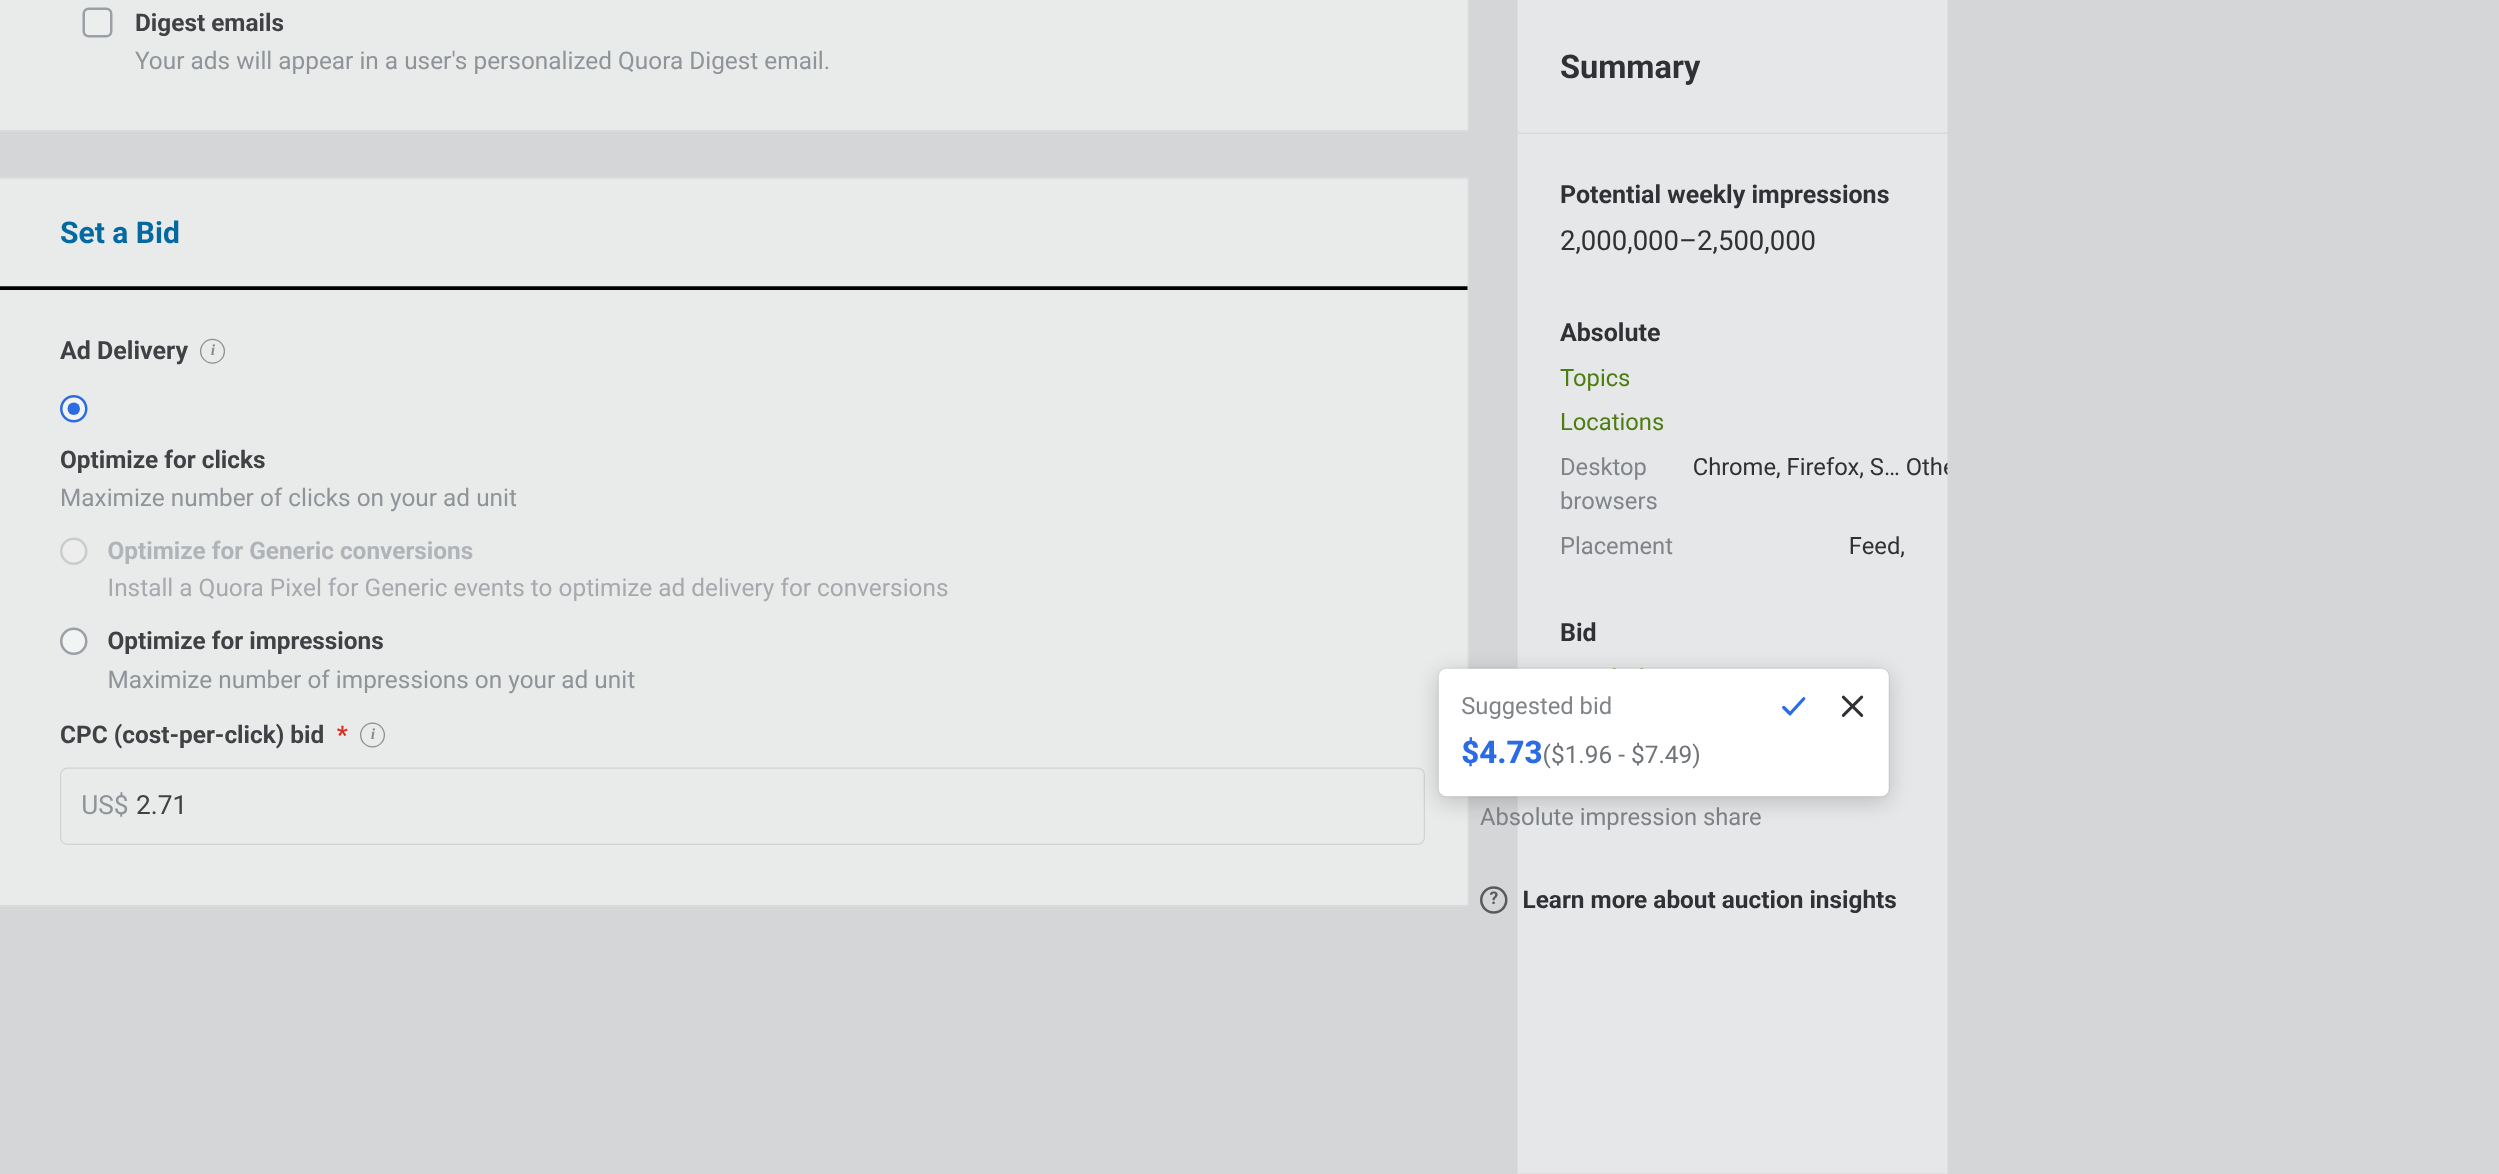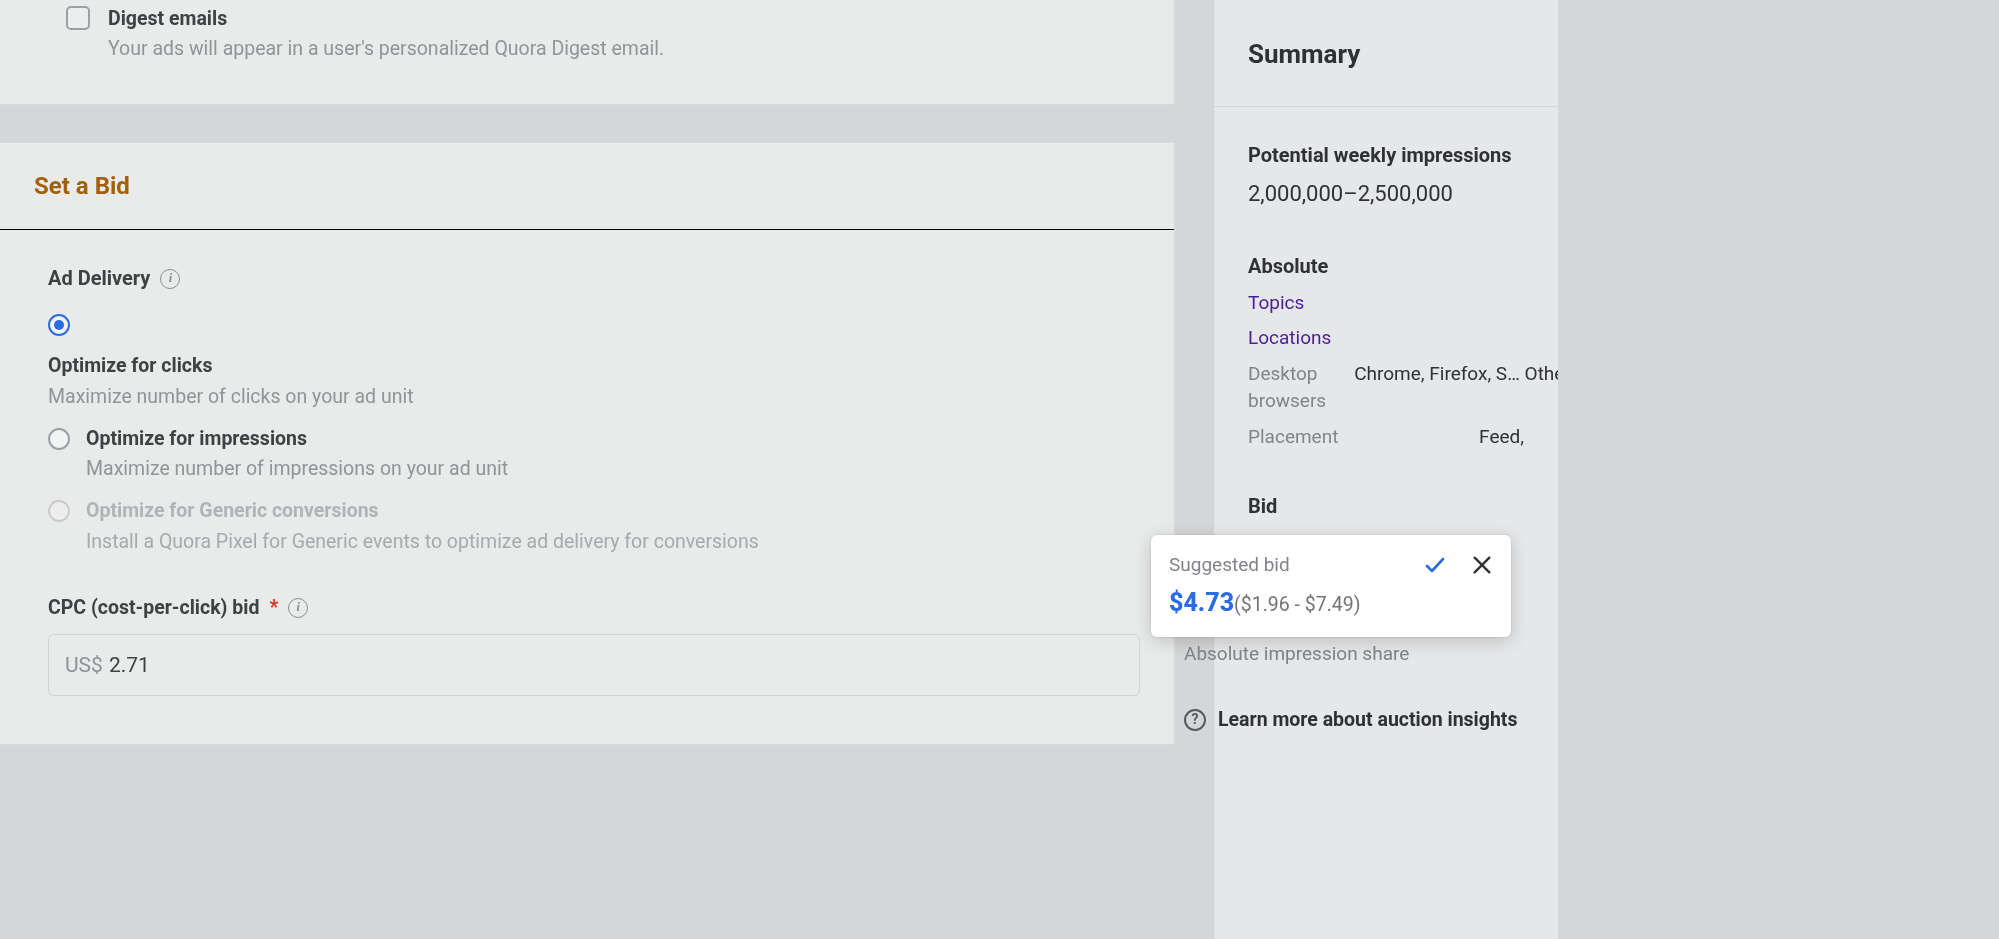--- a/index.html
+++ b/index.html
@@ -59,23 +59,23 @@
     }
     .opt-desc {
       color: #8f9499;
       font-size: 19.5px;
       margin-top: 2px;
       font-weight: 400;
     }
     .section-header {
       font-weight: 700;
       font-size: 24px;
-      color: #a16207;
-      padding: 26px 34px;
-      border-bottom: 1px solid #000000;
+      color: #0369a1;
+      padding: 26px 48px;
+      border-bottom: 3px solid #000000;
     }
     .section-body {
       padding: 34px 34px 48px 48px;
       position: relative;
     }
     .body-heading {
       font-weight: 700;
       font-size: 20px;
       color: #3f4144;
       display: inline-flex;
@@ -133,21 +133,21 @@
       transform: translate(-50%, -50%);
     }
     .radio.disabled {
       border-color: #c9cbce;
       background: #ededee;
     }
     .radio-text .opt-title { font-size: 19.5px; }
     .disabled-text .opt-title { color: #b0b3b7; }
     .disabled-text .opt-desc { color: #a6a9ad; }
     .cpc-label {
-      margin-top: 38px;
+      margin-top: 16px;
       font-weight: 700;
       font-size: 19.5px;
       color: #3f4144;
       display: inline-flex;
       align-items: center;
       gap: 8px;
     }
     .req {
       color: #d93025;
       font-weight: 700;
@@ -211,21 +211,21 @@
       margin-top: 8px;
       color: #808489;
       font-size: 19px;
     }
     .sb-kv:first-of-type { margin-top: 10px; }
     .sb-kv .v {
       text-align: right;
       color: #303134;
       white-space: nowrap;
     }
-    .sb-kv.muted-only .k { color: #4c1d95; }
+    .sb-kv.muted-only .k { color: #4d7c0f; }
     .learn-row {
       margin-top: 26px;
       display: flex;
       align-items: center;
       gap: 12px;
       color: #303134;
       font-size: 19.5px;
       font-weight: 700;
     }
     .q-icon {
@@ -328,32 +328,32 @@
 
           <div class="radio-row">
             <div class="radio selected"></div>
             <div class="radio-text">
               <div class="opt-title">Optimize for clicks</div>
               <div class="opt-desc">Maximize number of clicks on your ad unit</div>
             </div>
           </div>
 
           <div class="radio-row">
+            <div class="radio disabled"></div>
+            <div class="radio-text disabled-text">
+              <div class="opt-title">Optimize for Generic conversions</div>
+              <div class="opt-desc">Install a Quora Pixel for Generic events to optimize ad delivery for conversions</div>
+            </div>
+          </div>
+
+          <div class="radio-row">
             <div class="radio"></div>
             <div class="radio-text">
               <div class="opt-title">Optimize for impressions</div>
               <div class="opt-desc">Maximize number of impressions on your ad unit</div>
-            </div>
-          </div>
-
-          <div class="radio-row">
-            <div class="radio disabled"></div>
-            <div class="radio-text disabled-text">
-              <div class="opt-title">Optimize for Generic conversions</div>
-              <div class="opt-desc">Install a Quora Pixel for Generic events to optimize ad delivery for conversions</div>
             </div>
           </div>
 
         </div>
 
         <div class="cpc-label">
           <span>CPC (cost-per-click) bid</span>
           <span class="req">*</span>
           <span class="info-icon">i</span>
         </div>

